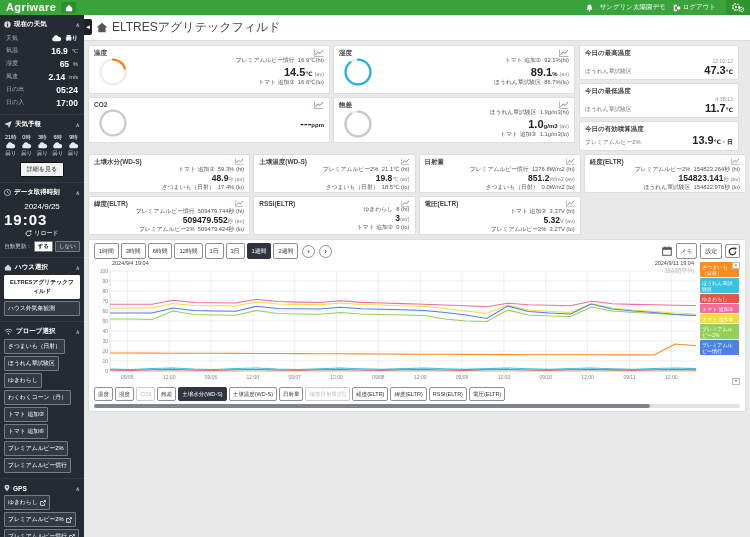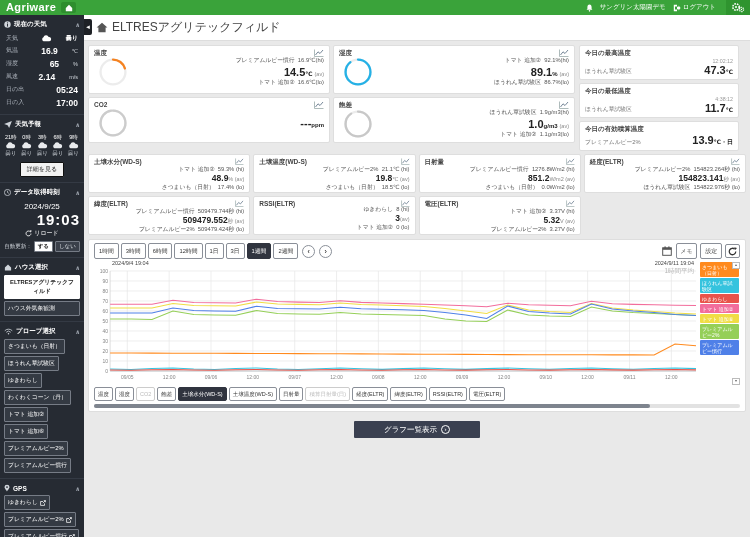--- a/index.html
+++ b/index.html
@@ -19,29 +19,29 @@
 .layout{display:flex;height:522px}
 .sidebar{width:84px;background:#262b33;color:#e3e6ea;flex-shrink:0;overflow:hidden;padding-bottom:4px}
 .main{flex:1;display:flex;flex-direction:column;overflow:hidden}
 
 
 .sb-sec{border-bottom:1px solid #343a44;padding:3px 4px 5px 4px}
 .sb-head{display:flex;align-items:center;gap:3px;padding:2px 0 3px 0;font-weight:bold;font-size:6.5px;color:#fff;cursor:pointer}
 .sb-caret{margin-left:auto;color:#9aa1ab;font-size:6px}
 .w-row{display:flex;align-items:center;justify-content:space-between;padding:1.5px 2px}
 .w-l{color:#aeb4bd;font-size:6px}
-.w-v{font-weight:bold;font-size:8.5px;color:#fff;display:flex;align-items:center;gap:14px}
+.w-v{font-weight:bold;font-size:8.5px;color:#fff;display:flex;align-items:center;gap:4px}
 .w-u{font-size:5.5px;font-weight:normal;color:#cfd4da}
 .fc-row{display:flex;justify-content:space-between;padding:2px 1px}
 .fc-col{display:flex;flex-direction:column;align-items:center;gap:1px;font-size:5.5px;color:#cfd4da}
 .fc-h{color:#fff}
 .btn-light{display:block;margin:3px auto 0;background:#f2f2f2;color:#222;border:1px solid #111;
   font-size:6px;padding:2px 6px;border-radius:1px;cursor:pointer;font-family:inherit}
 .dt-date{text-align:center;font-size:8px;color:#fff;margin-top:2px}
-.dt-time{text-align:right;font-size:15px;font-weight:bold;color:#fff;letter-spacing:1px}
+.dt-time{text-align:left;font-size:15px;font-weight:bold;color:#fff;letter-spacing:1px}
 .dt-reload{display:flex;align-items:center;justify-content:center;gap:2px;font-size:6px;color:#fff;cursor:pointer;margin-top:1px}
 .dt-auto{display:flex;align-items:center;justify-content:center;gap:2px;margin-top:3px;font-size:5.5px;color:#cfd4da}
 .pill{border:1px solid #757b85;background:#3a404a;color:#dfe3e8;font-size:5.5px;padding:1px 3px;border-radius:1px;cursor:pointer;font-family:inherit}
 .pill.on{background:#fff;color:#222;font-weight:bold}
 .side-btns{display:flex;flex-wrap:wrap;gap:2px}
 .side-btn{background:#343a43;border:1px solid #767c86;color:#fff;font-size:5.8px;padding:2px 3px;
   border-radius:1px;cursor:pointer;display:flex;align-items:center;gap:2px;font-family:inherit}
 .side-btn.sel{background:#fff;color:#222;border-color:#fff;font-weight:bold}
 
 
@@ -733,19 +733,15 @@
             <button class="met"><span>経度(ELTR)</span></button>
             <button class="met"><span>緯度(ELTR)</span></button>
             <button class="met"><span>RSSI(ELTR)</span></button>
             <button class="met"><span>電圧(ELTR)</span></button>
           </div>
       <div class="hscroll">
         <div class="hthumb"></div>
       </div>
     </div>
 
-    <button class="graph-list-btn">
-      <span>グラフ一覧表示</span>
-      <span class="gl-circ">›</span>
-    </button>
   </div>
 </div>
 </div>
 
 </body></html>

